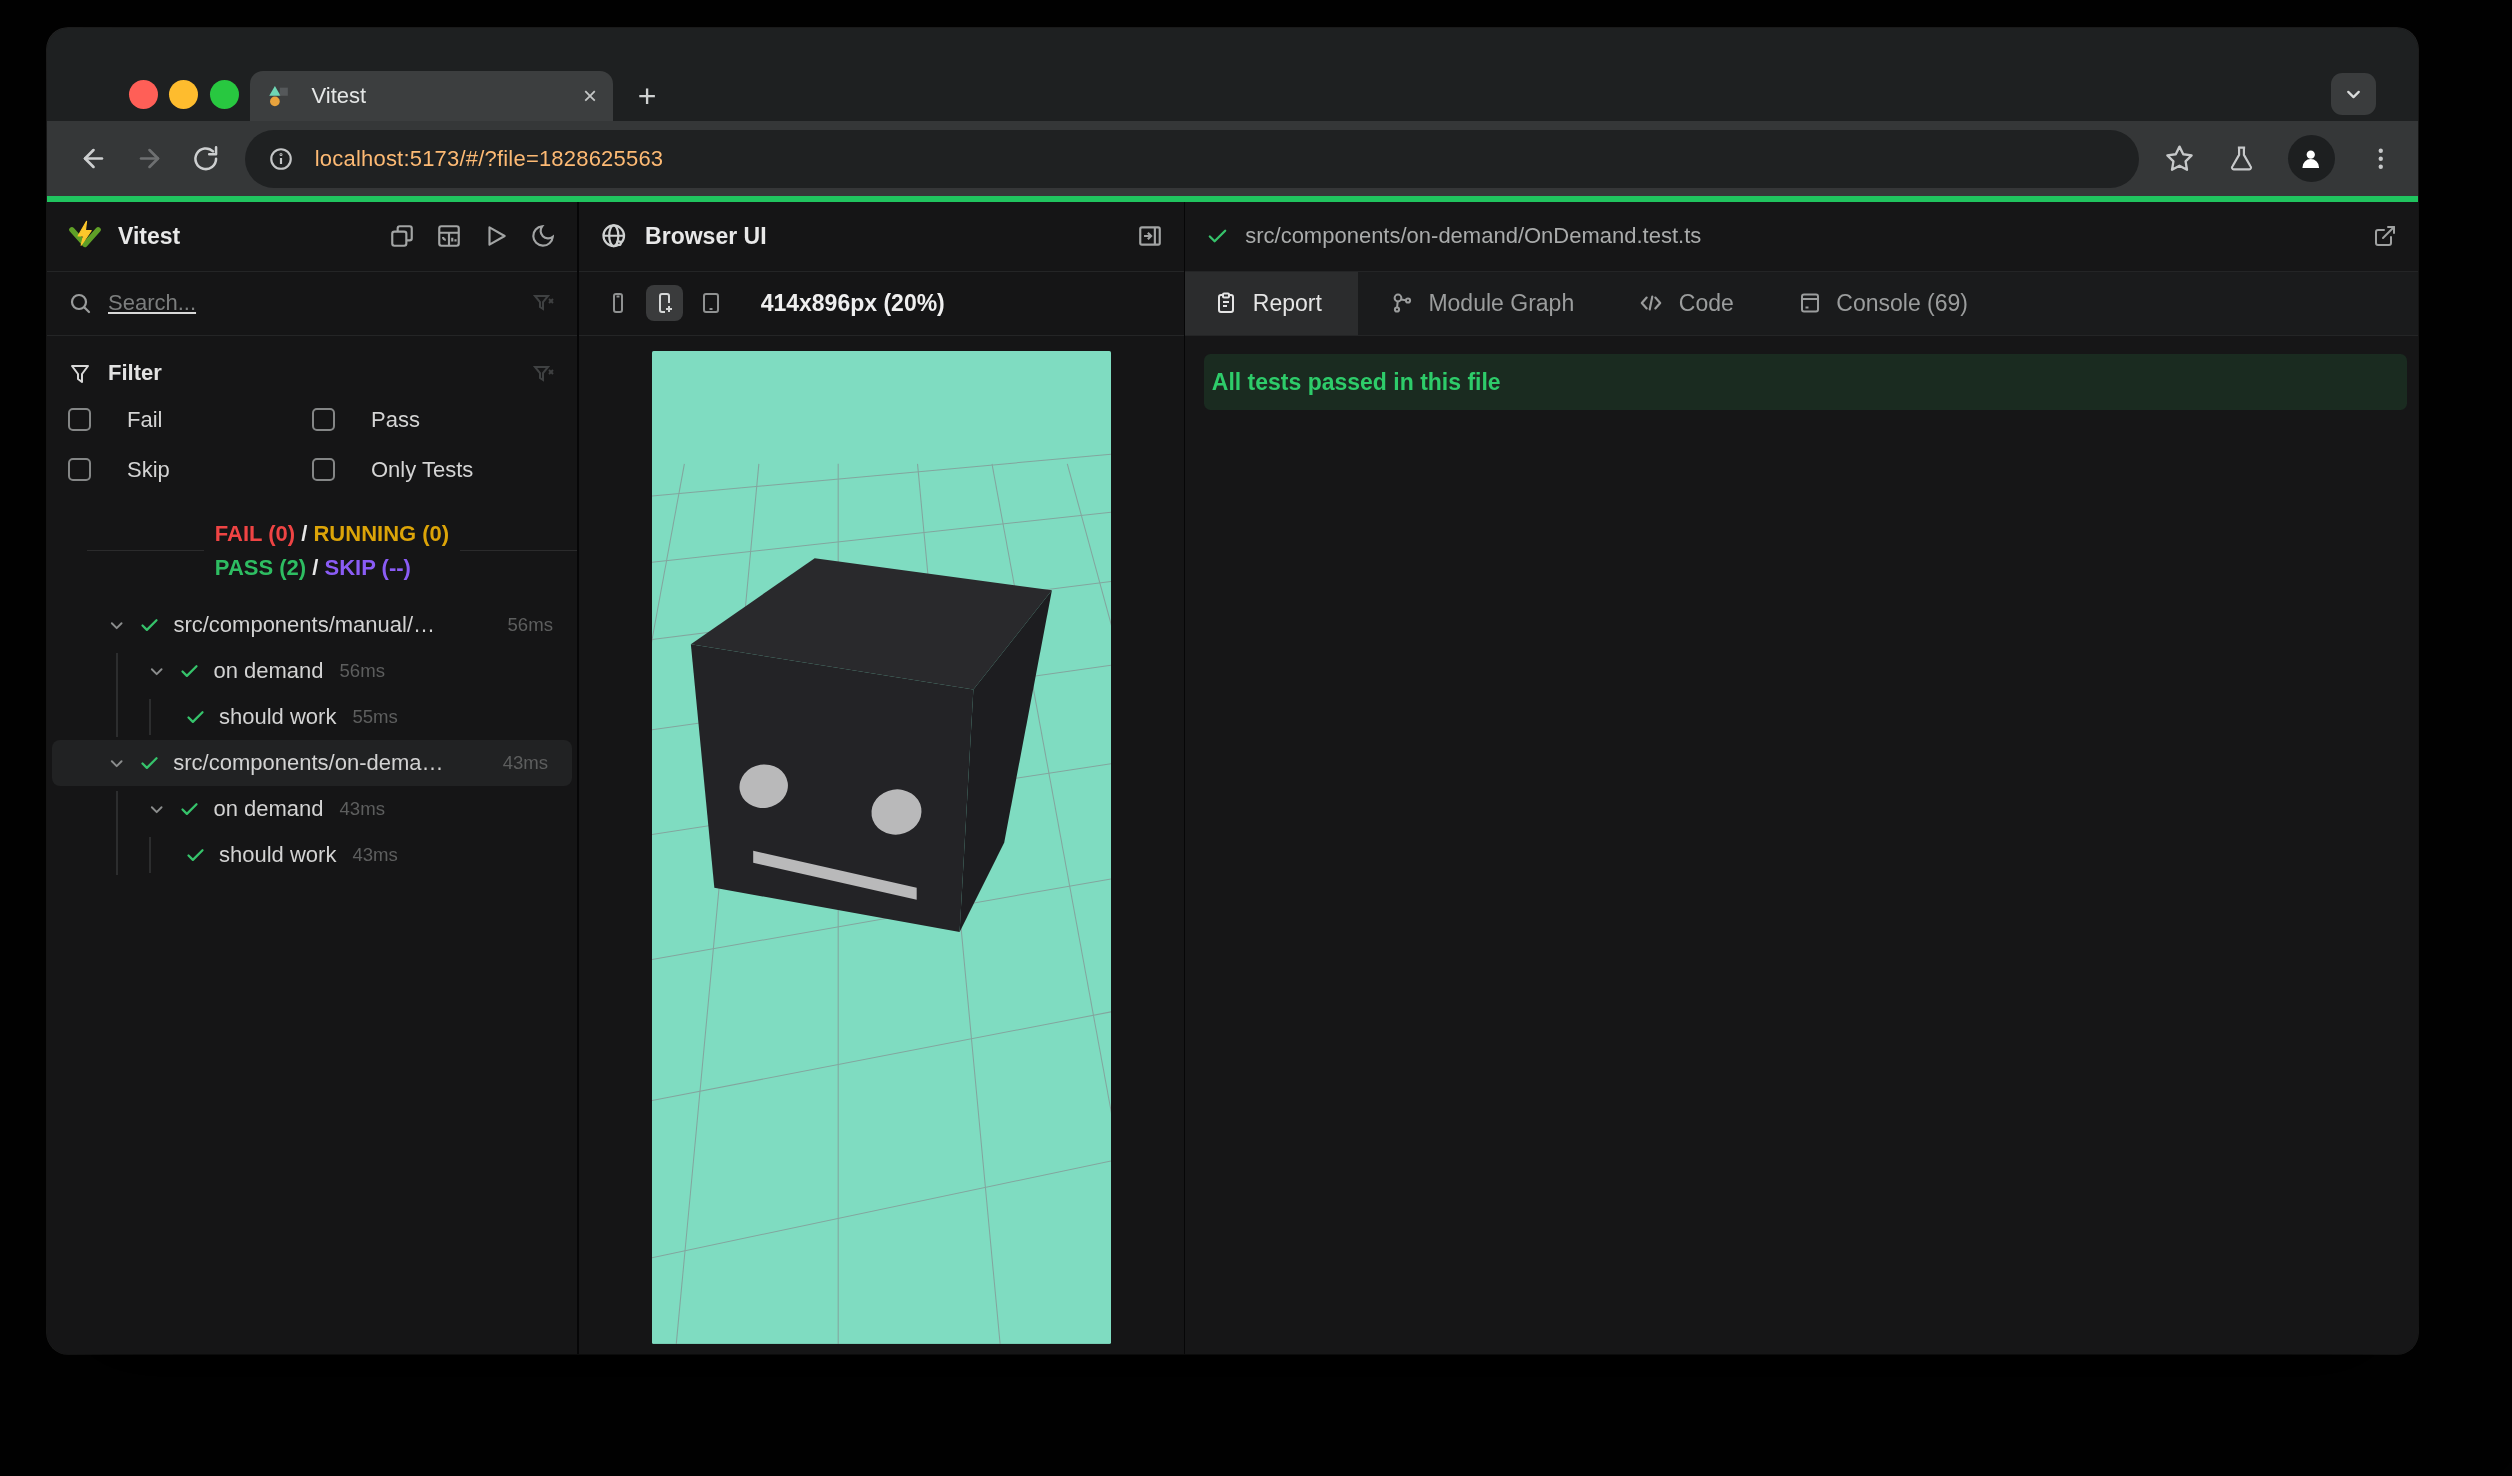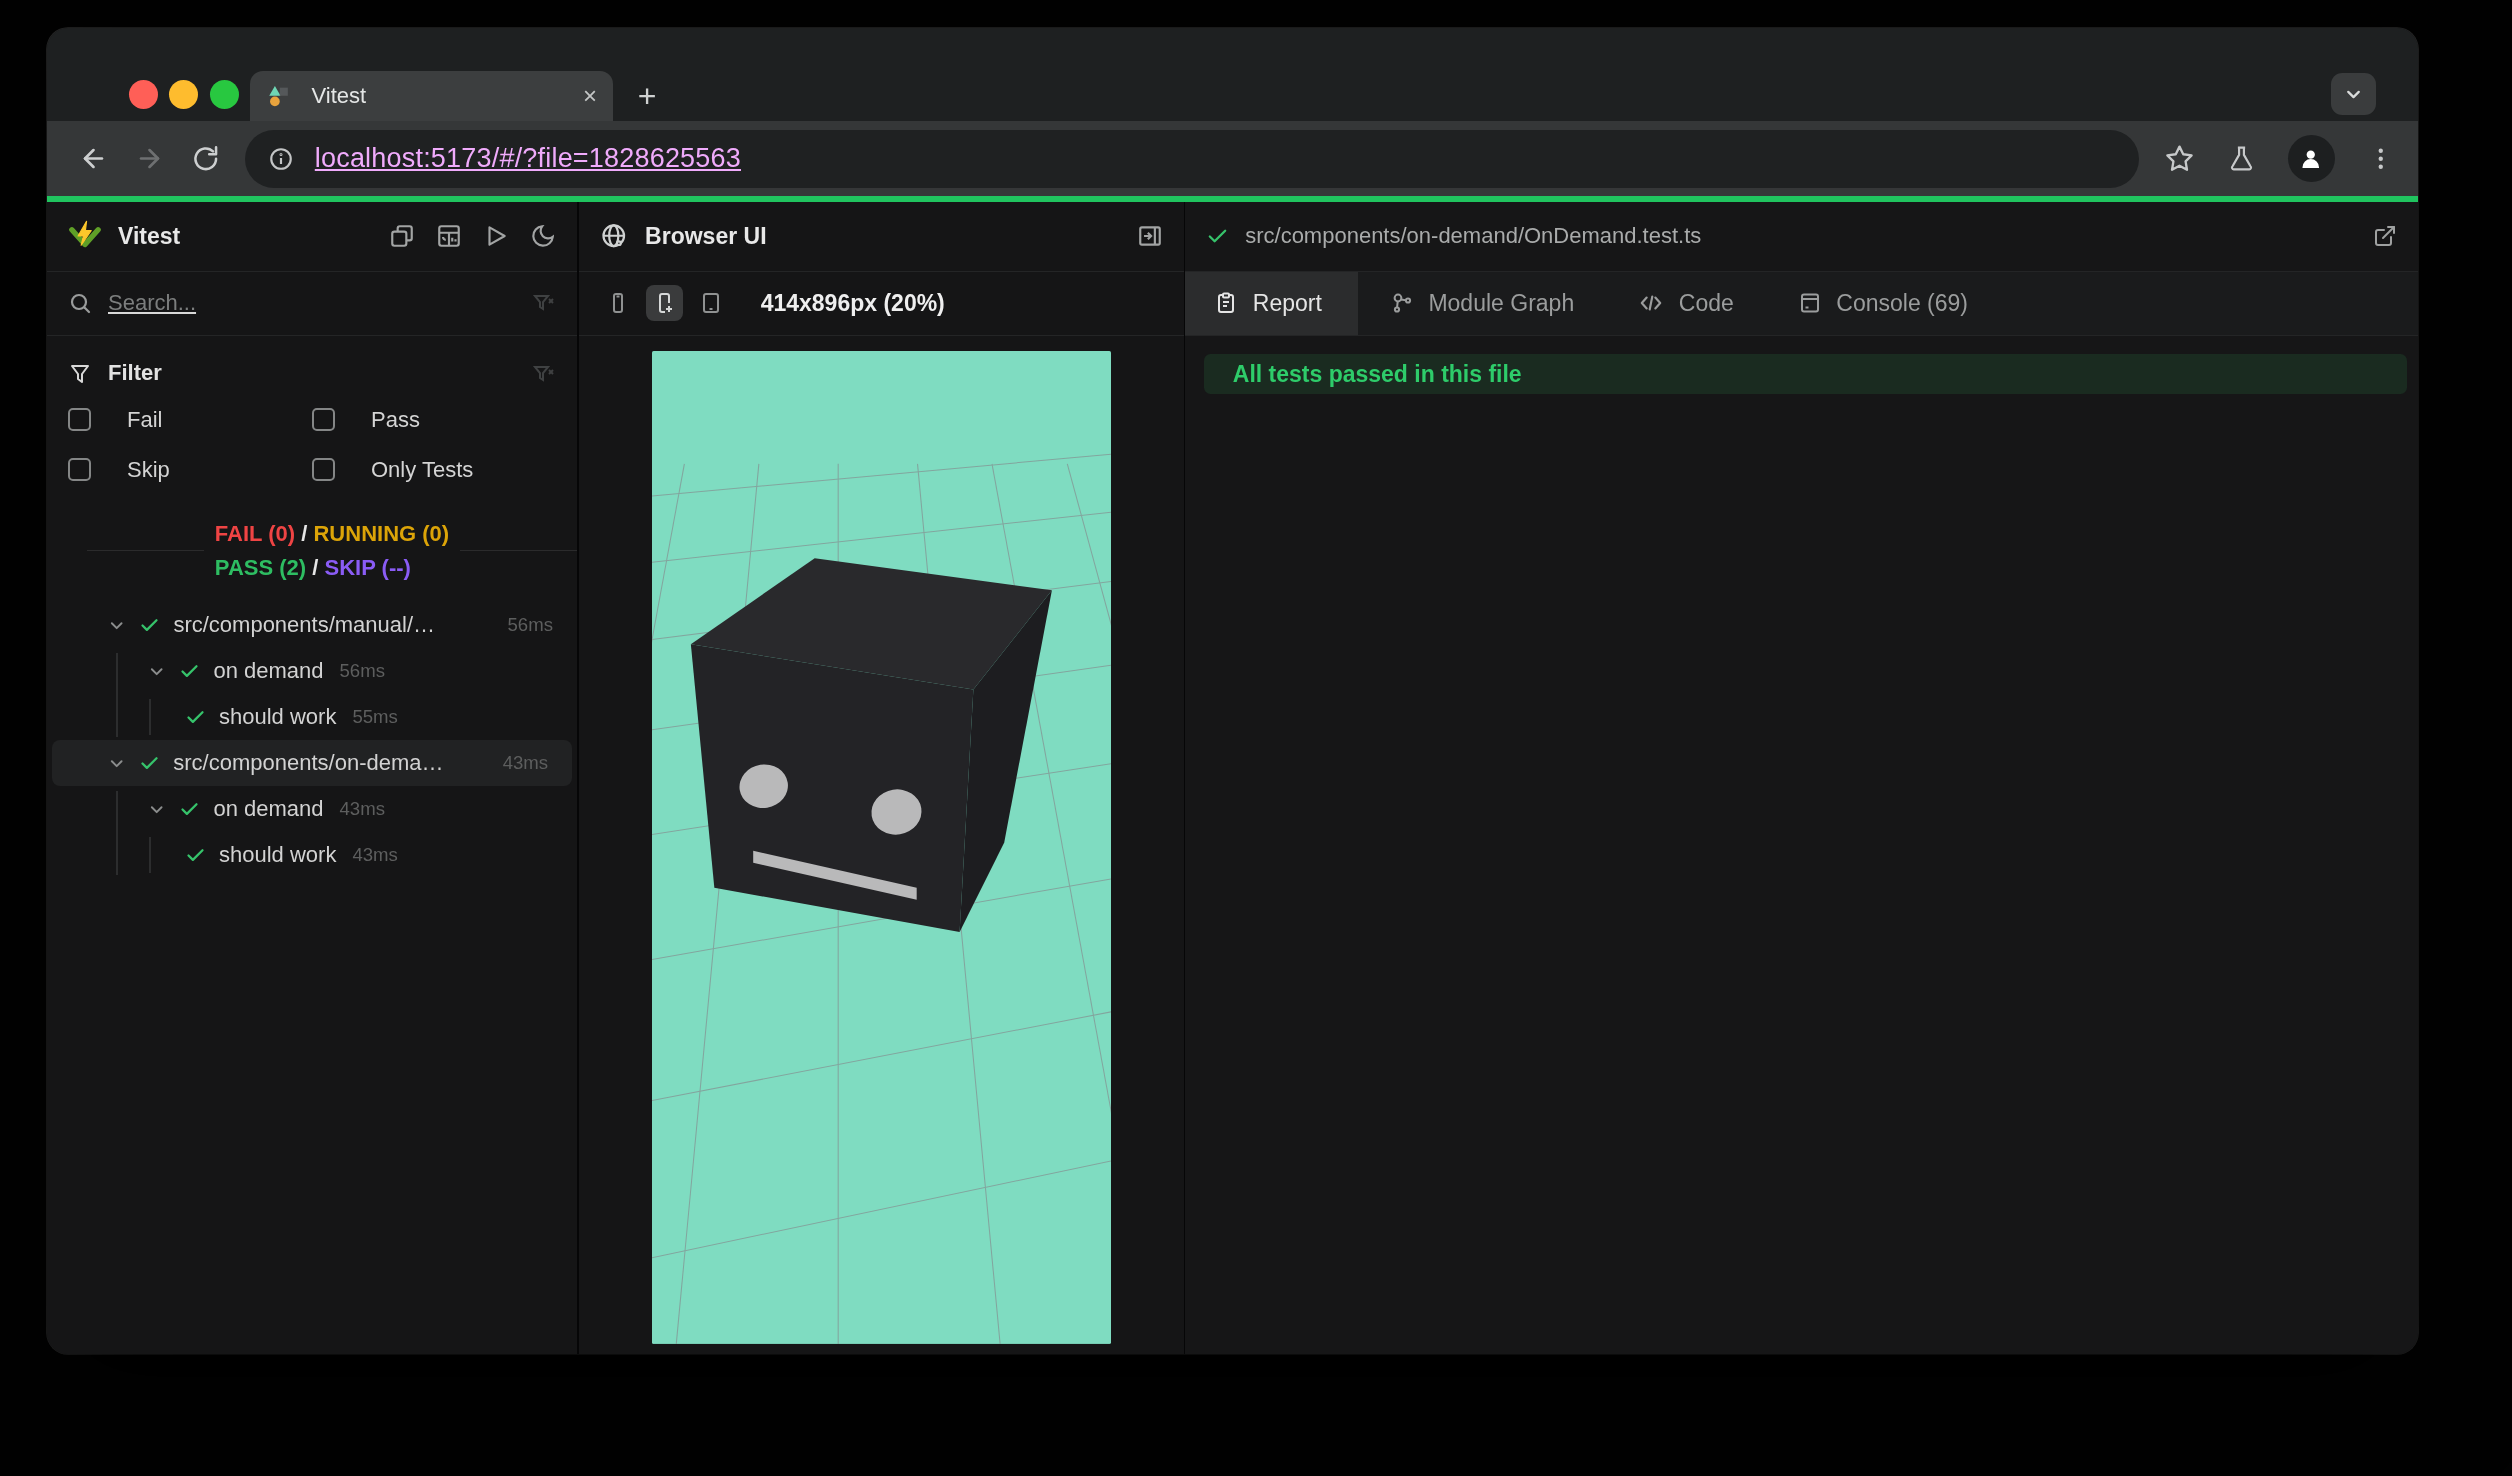--- a/index.html
+++ b/index.html
@@ -24,21 +24,21 @@
     font-size:32px; font-weight:300; display:flex; align-items:center; justify-content:center; }
   .tabsearch { position:absolute; right:42px; top:45px; width:45px; height:42px; border-radius:11.3px;
     background:#3a3c3d; display:flex; align-items:center; justify-content:center; color:#d9dbdb; }
 
   .toolbar { height:75px; background:#353738; display:flex; align-items:center; padding:0 24px; }
   .navbtn { width:45px; height:45px; display:flex; align-items:center; justify-content:center; color:#cdcfd0; margin-right:11.3px; }
   .navbtn.dim { color:#6e7071; }
   .addressbar { flex:1; max-width:1934px; height:58px; background:#1f2122; border-radius:29px;
     display:flex; align-items:center; padding:0 23px; margin:0 13px 0 4.9px; }
   .addressbar .info-ic { color:#c3c5c6; margin-right:21px; display:flex; }
-  .addressbar .url { color:#f0abfc; font-size:27px; letter-spacing:0.2px;text-decoration:underline; }
+  .addressbar .url { color:#fdba74; font-size:22px; letter-spacing:0.2px; }
   .tb-icons { display:flex; align-items:center; gap:32px; margin-left:11.3px; color:#c7c9ca; }
   .avatar-wrap { width:47px; height:47px; border-radius:50%; background:#1d1f20; display:flex; align-items:center; justify-content:center; }
 
   .accent-line { height:5.7px; background:#20c45f; }
 
   
   .main { display:flex; height:1152px; }
   .col-divider { width:1.6px; background:#060607; }
   .sidebar { width:530px; background:#151516; display:flex; flex-direction:column; }
   .midpanel { width:605px; background:#151516; display:flex; flex-direction:column; }
@@ -97,22 +97,22 @@
 
   
   .file-hdr { color:#a9abab; font-size:22px; }
   .file-hdr-row .chk-ic { color:#36c36b; display:flex; margin-right:16px; }
   .ext-ic { margin-left:auto; color:#9fa1a1; display:flex; }
   .tabsbar { height:64px; background:#1a1b1c; border-bottom:1.6px solid #242526; display:flex; align-items:stretch; flex:none; }
   .rtab { display:flex; align-items:center; gap:14.6px; padding:0 32px; color:#9b9d9d; font-size:23px; }
   .rtab.active { background:#2b2c2d; color:#e5e5e5; padding:0 36px 0 29px; }
   .rtab svg { flex:none; }
   .report-body { flex:1; padding:18.6px 11.3px 0 18.6px; }
-  .banner { height:40px; background:#1a2b20; border-radius:6.5px; display:flex; align-items:center;
-    padding:0 29px; color:#2ecc6a; font-size:23px; font-weight:bold; }
+  .banner { height:56px; background:#1a2b20; border-radius:6.5px; display:flex; align-items:center;
+    padding:0 8px; color:#2ecc6a; font-size:23px; font-weight:bold; }
 </style>
 </head>
 <body>
 
 <div class="window">
 
   <div class="titlebar">
     <div class="lights">
       <div class="light r"></div>
       <div class="light y"></div>

